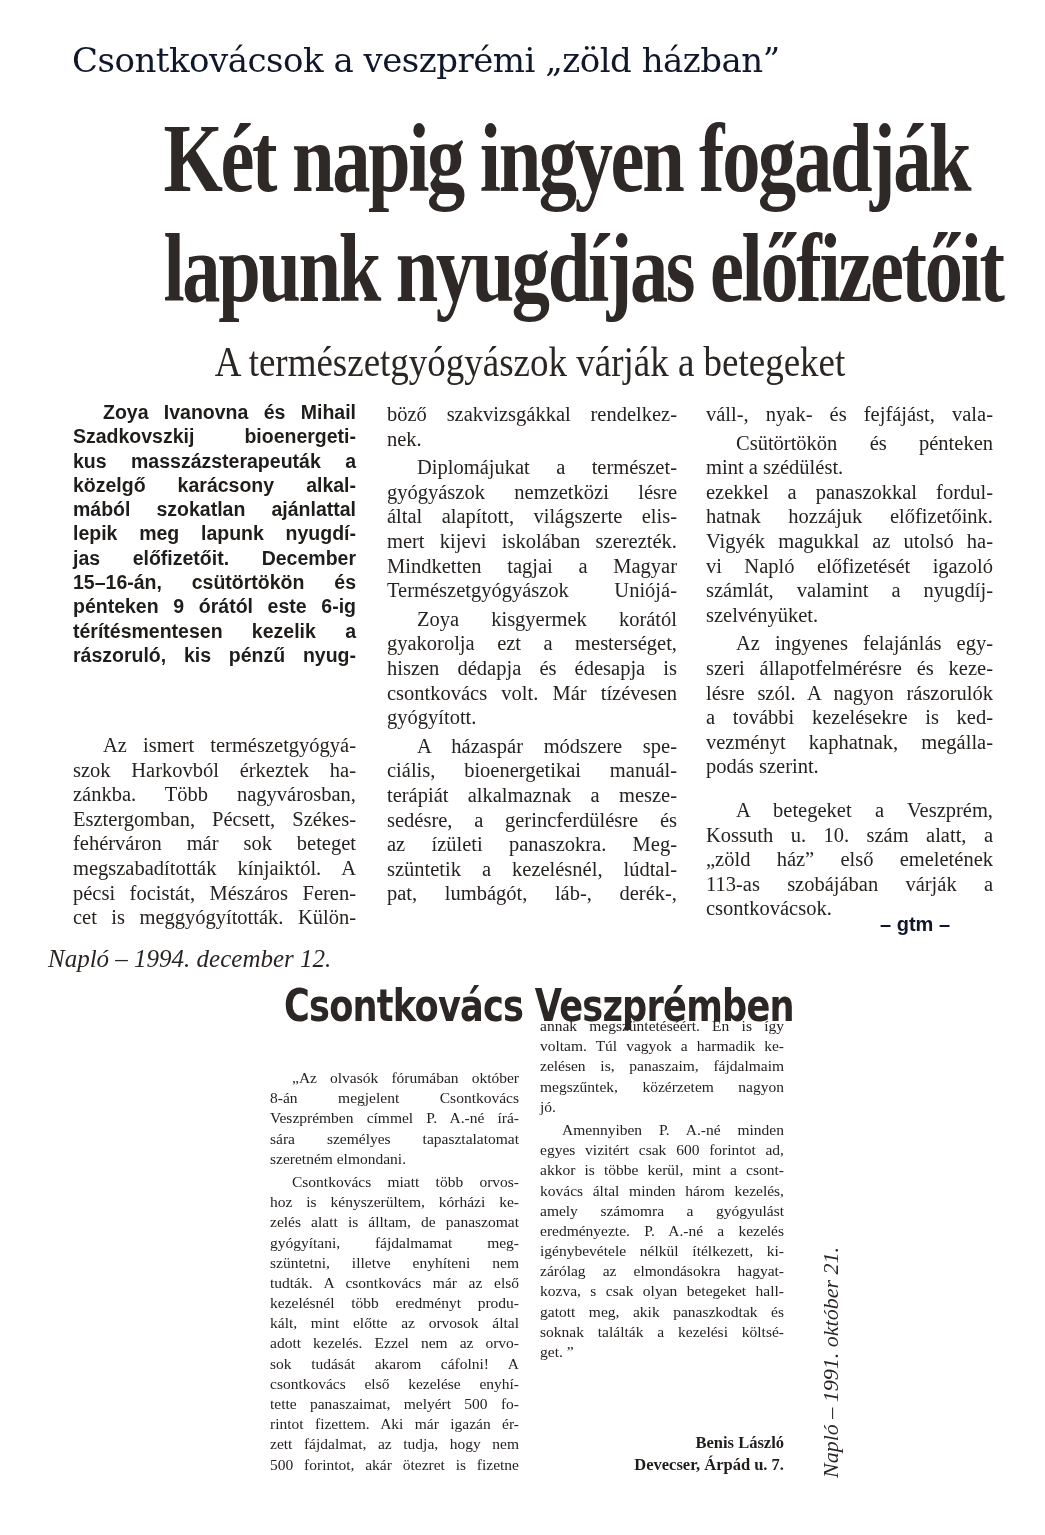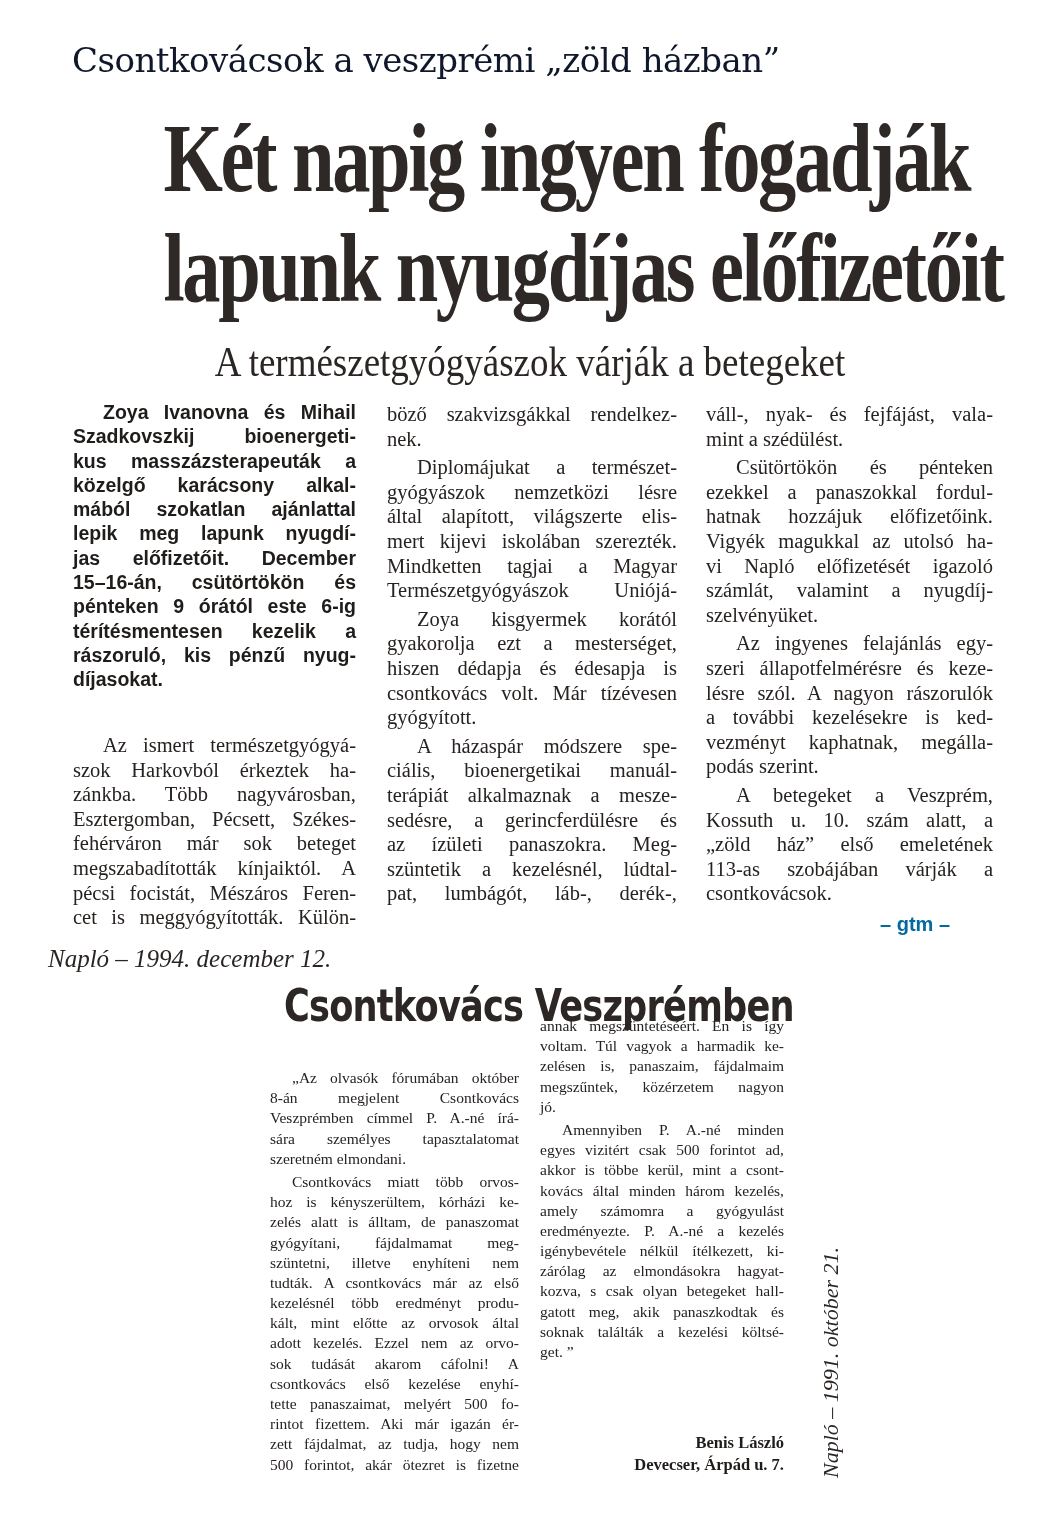--- a/index.html
+++ b/index.html
@@ -16,21 +16,21 @@
   .col .ln.ind { padding-left: 30px; }
   .lead { font-family: "Liberation Sans", sans-serif; font-weight: bold; font-size: 19.5px; line-height: 24.3px; color: #1f1c1a; }
   .lead .ln { display: block; text-align: justify; text-align-last: justify; white-space: nowrap; height: 24.3px; }
   .lead .ln.last { text-align-last: left; }
   .lead .ln.ind { padding-left: 30px; }
   .c1 { left: 73px; top: 400px; width: 283px; }
   .c1b { left: 73px; top: 733px; width: 283px; }
   .c2 { left: 387px; top: 402px; width: 290px; }
   .c3 { left: 706px; top: 402px; width: 287px; }
   .dateline { left: 48px; top: 945px; font-family: "Liberation Serif", serif; font-style: italic; font-size: 25px; color: #2a2522; }
-  .sig { left: 880px; top: 913px; font-family: "Liberation Sans", sans-serif; font-weight: bold; font-size: 20px; color: #0369a1; }
+  .sig { left: 880px; top: 913px; font-family: "Liberation Sans", sans-serif; font-weight: bold; font-size: 20px; color: #0f172a; }
   .head2 { left: 284px; top: 980px; font-family: "DejaVu Sans", sans-serif; font-weight: bold; font-size: 44px; letter-spacing: -1px; color: #2c2724; transform: scaleX(0.80); transform-origin: left; white-space: nowrap; }
   .small { font-family: "Liberation Serif", serif; font-size: 15.5px; line-height: 20.2px; color: #262220; }
   .small .ln { display: block; text-align: justify; text-align-last: justify; white-space: nowrap; height: 20.2px; }
   .small .ln.last { text-align-last: left; }
   .small .ln.ind { padding-left: 22px; }
   .s1 { left: 270px; top: 1068px; width: 249px; }
   .s2 { left: 540px; top: 1016px; width: 244px; }
   .author { left: 540px; top: 1432px; width: 244px; text-align: right; font-family: "Liberation Serif", serif; font-weight: bold; font-size: 16.5px; line-height: 22px; color: #1f1c1a; }
   .vdate { left: 818px; top: 1478px; font-family: "Liberation Serif", serif; font-style: italic; font-size: 22px; color: #2a2522; transform: rotate(-90deg); transform-origin: left top; white-space: nowrap; }
 </style>
@@ -47,21 +47,20 @@
     <span class="ln">Szadkovszkij bioenergeti-</span>
     <span class="ln">kus masszázsterapeuták a</span>
     <span class="ln">közelgő karácsony alkal-</span>
     <span class="ln">mából szokatlan ajánlattal</span>
     <span class="ln">lepik meg lapunk nyugdí-</span>
     <span class="ln">jas előfizetőit. December</span>
     <span class="ln">15–16-án, csütörtökön és</span>
     <span class="ln">pénteken 9 órától este 6-ig</span>
     <span class="ln">térítésmentesen kezelik a</span>
     <span class="ln">rászoruló, kis pénzű nyug-</span>
-    <span class="ln last">díjasokat.</span>
   </div>
 <div class="abs col c1b" id="col1">
     <span class="ln ind">Az ismert természetgyógyá-</span>
     <span class="ln">szok Harkovból érkeztek ha-</span>
     <span class="ln">zánkba. Több nagyvárosban,</span>
     <span class="ln">Esztergomban, Pécsett, Székes-</span>
     <span class="ln">fehérváron már sok beteget</span>
     <span class="ln">megszabadították kínjaiktól. A</span>
     <span class="ln">pécsi focistát, Mészáros Feren-</span>
     <span class="ln">cet is meggyógyították. Külön-</span>
@@ -83,35 +82,35 @@
     <span class="ln ind" style="margin-top: 4px;">A házaspár módszere spe-</span>
     <span class="ln">ciális, bioenergetikai manuál-</span>
     <span class="ln">terápiát alkalmaznak a mesze-</span>
     <span class="ln">sedésre, a gerincferdülésre és</span>
     <span class="ln">az ízületi panaszokra. Meg-</span>
     <span class="ln">szüntetik a kezelésnél, lúdtal-</span>
     <span class="ln">pat, lumbágót, láb-, derék-,</span>
   </div>
 <div class="abs col c3" id="col3">
     <span class="ln">váll-, nyak- és fejfájást, vala-</span>
+    <span class="ln ind" style="margin-top: 4px;">Csütörtökön és pénteken</span>
     <span class="ln last">mint a szédülést.</span>
-    <span class="ln ind" style="margin-top: 4px;">Csütörtökön és pénteken</span>
     <span class="ln">ezekkel a panaszokkal fordul-</span>
     <span class="ln">hatnak hozzájuk előfizetőink.</span>
     <span class="ln">Vigyék magukkal az utolsó ha-</span>
     <span class="ln">vi Napló előfizetését igazoló</span>
     <span class="ln">számlát, valamint a nyugdíj-</span>
     <span class="ln last">szelvényüket.</span>
     <span class="ln ind" style="margin-top: 4px;">Az ingyenes felajánlás egy-</span>
     <span class="ln">szeri állapotfelmérésre és keze-</span>
     <span class="ln">lésre szól. A nagyon rászorulók</span>
     <span class="ln">a további kezelésekre is ked-</span>
     <span class="ln">vezményt kaphatnak, megálla-</span>
     <span class="ln last">podás szerint.</span>
-    <span class="ln ind" style="margin-top: 4px;">A betegeket a Veszprém,</span>
+    <span class="ln ind" style="margin-top: 19px;">A betegeket a Veszprém,</span>
     <span class="ln">Kossuth u. 10. szám alatt, a</span>
     <span class="ln">„zöld ház” első emeletének</span>
     <span class="ln">113-as szobájában várják a</span>
     <span class="ln last">csontkovácsok.</span>
   </div>
 
 <div class="abs dateline">Napló – 1994. december 12.</div>
 <div class="abs sig">– gtm –</div>
 
 <div class="abs head2">Csontkovács Veszprémben</div>
@@ -137,21 +136,21 @@
     <span class="ln">zett fájdalmat, az tudja, hogy nem</span>
     <span class="ln">500 forintot, akár ötezret is fizetne</span>
   </div>
 <div class="abs small s2" id="s2">
     <span class="ln">annak megszüntetéséért. Én is így</span>
     <span class="ln">voltam. Túl vagyok a harmadik ke-</span>
     <span class="ln">zelésen is, panaszaim, fájdalmaim</span>
     <span class="ln">megszűntek, közérzetem nagyon</span>
     <span class="ln last">jó.</span>
     <span class="ln ind" style="margin-top: 3px;">Amennyiben P. A.-né minden</span>
-    <span class="ln">egyes vizitért csak 500 forintot ad,</span>
+    <span class="ln">egyes vizitért csak 600 forintot ad,</span>
     <span class="ln">akkor is többe kerül, mint a csont-</span>
     <span class="ln">kovács által minden három kezelés,</span>
     <span class="ln">amely számomra a gyógyulást</span>
     <span class="ln">eredményezte. P. A.-né a kezelés</span>
     <span class="ln">igénybevétele nélkül ítélkezett, ki-</span>
     <span class="ln">zárólag az elmondásokra hagyat-</span>
     <span class="ln">kozva, s csak olyan betegeket hall-</span>
     <span class="ln">gatott meg, akik panaszkodtak és</span>
     <span class="ln">soknak találták a kezelési költsé-</span>
     <span class="ln last">get. ”</span>

